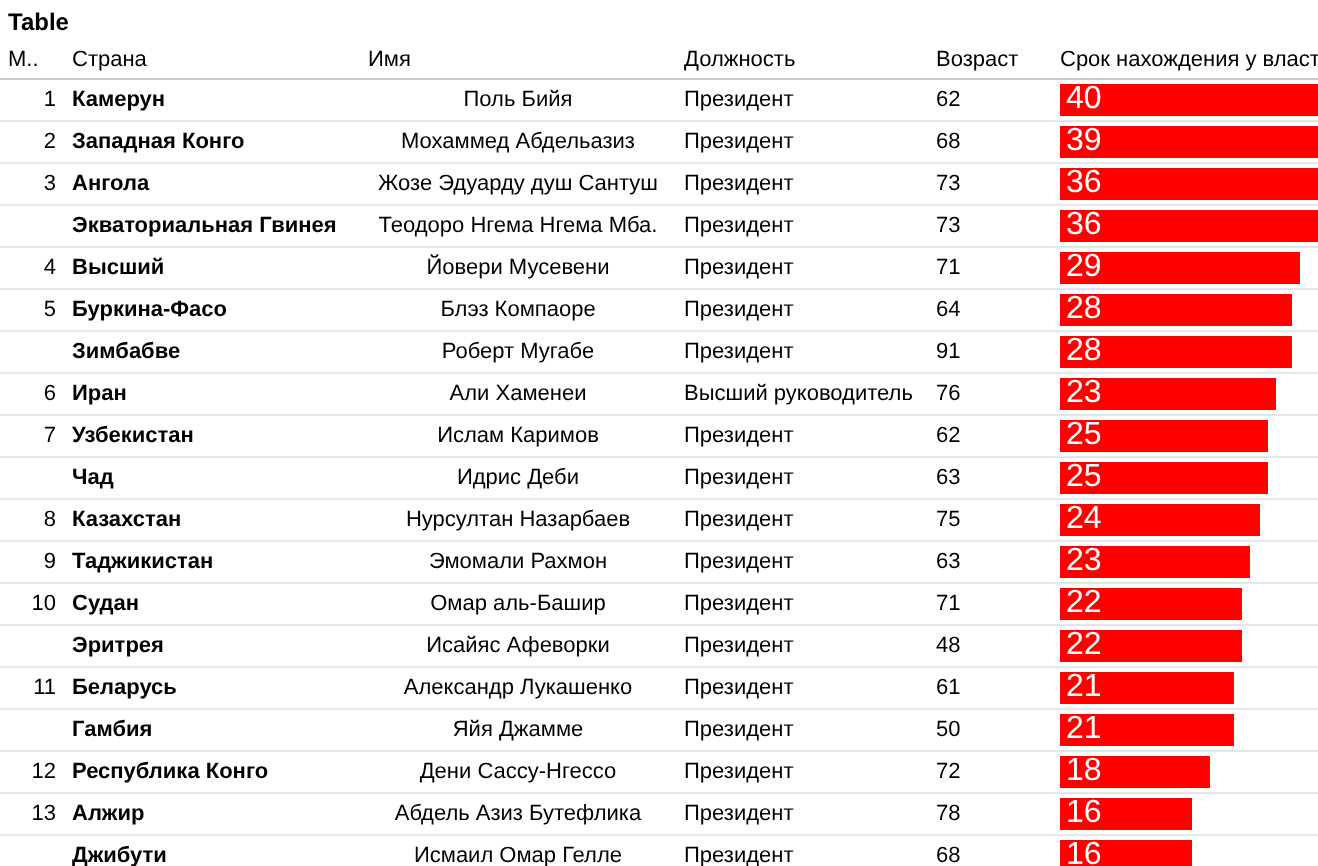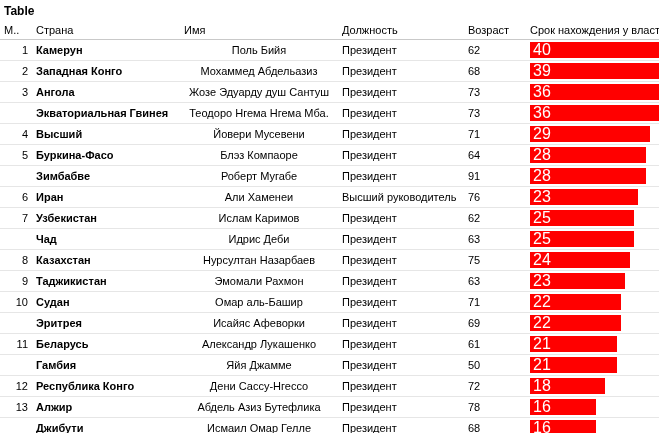--- a/index.html
+++ b/index.html
@@ -262,21 +262,21 @@
             <div class="bar" style="width: 91px; background: rgb(255, 0, 0);"></div>
             <span class="bar-label">22</span>
           </div>
         </td>
       </tr>
       <tr>
         <td class="col-rank"></td>
         <td class="col-country">Эритрея</td>
         <td class="col-name">Исайяс Афеворки</td>
         <td class="col-post">Президент</td>
-        <td class="col-age">69</td>
+        <td class="col-age">48</td>
         <td class="col-bar">
           <div class="bar-wrap">
             <div class="bar" style="width: 91px; background: rgb(255, 0, 0);"></div>
             <span class="bar-label">22</span>
           </div>
         </td>
       </tr>
       <tr>
         <td class="col-rank">11</td>
         <td class="col-country">Беларусь</td>

